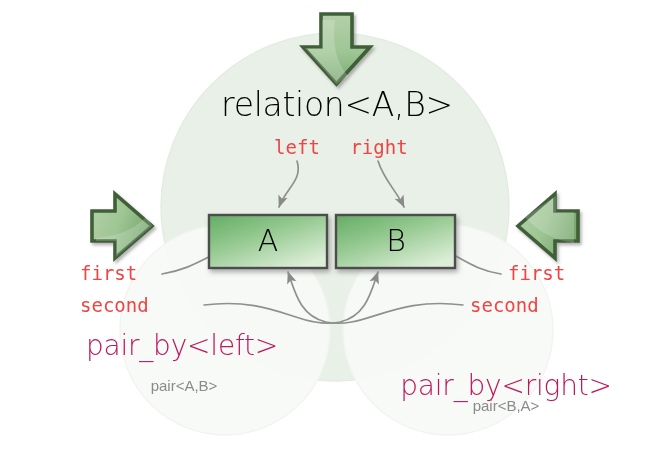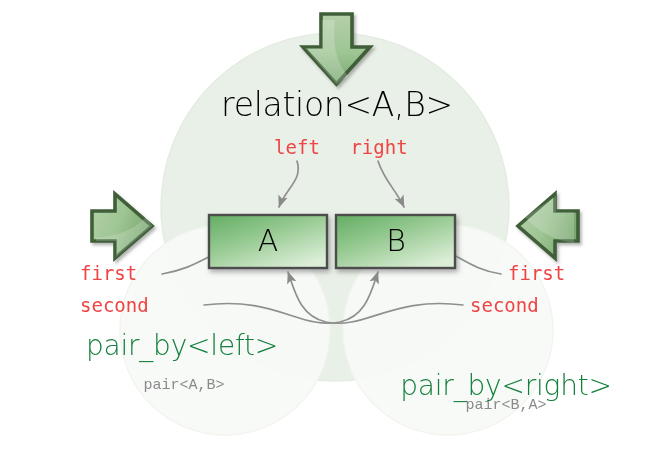--- a/index.html
+++ b/index.html
@@ -39,25 +39,25 @@
   }
   .t-mono {
     font-family: "DejaVu Sans Mono", monospace;
     font-size: 19px;
     color: #ef4444;
   }
   .t-sub {
     font-family: "DejaVu Sans", sans-serif;
     font-weight: 300;
     font-size: 28px;
-    color: #15803d;
+    color: #be185d;
     letter-spacing: -0.2px;
   }
   .t-small {
-    font-family: Liberation Mono, monospace;
+    font-family: Liberation Sans, sans-serif;
     font-weight: 300;
     font-size: 15px;
     color: #8a8a8a;
   }
   .t-box {
     font-family: "DejaVu Sans", sans-serif;
     font-weight: 300;
     font-size: 30px;
     color: #000000;
   }

